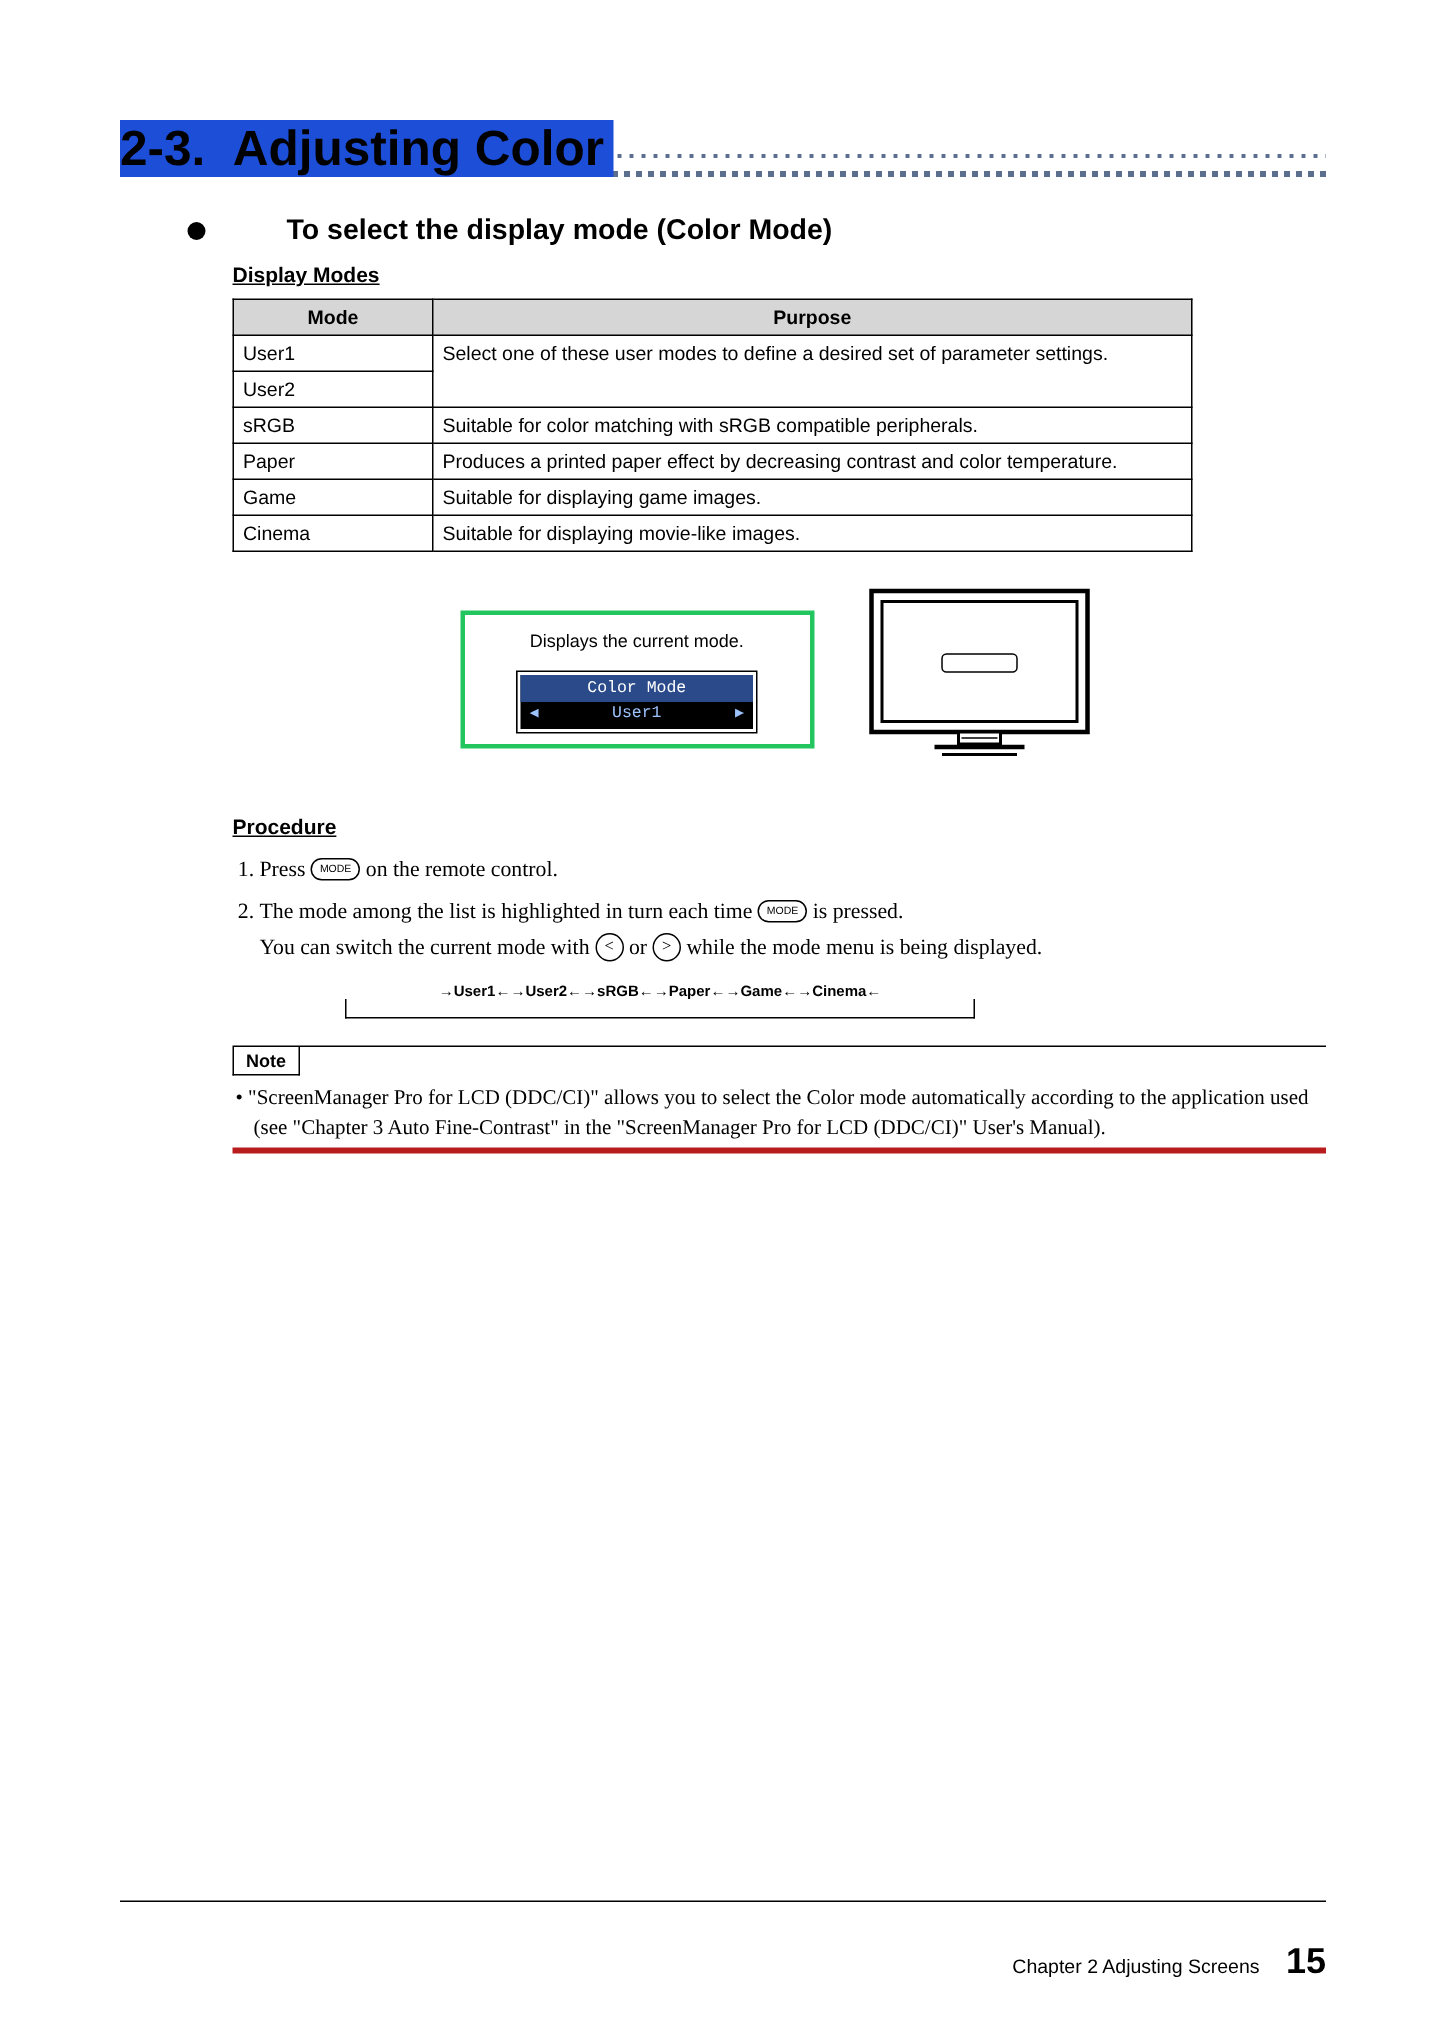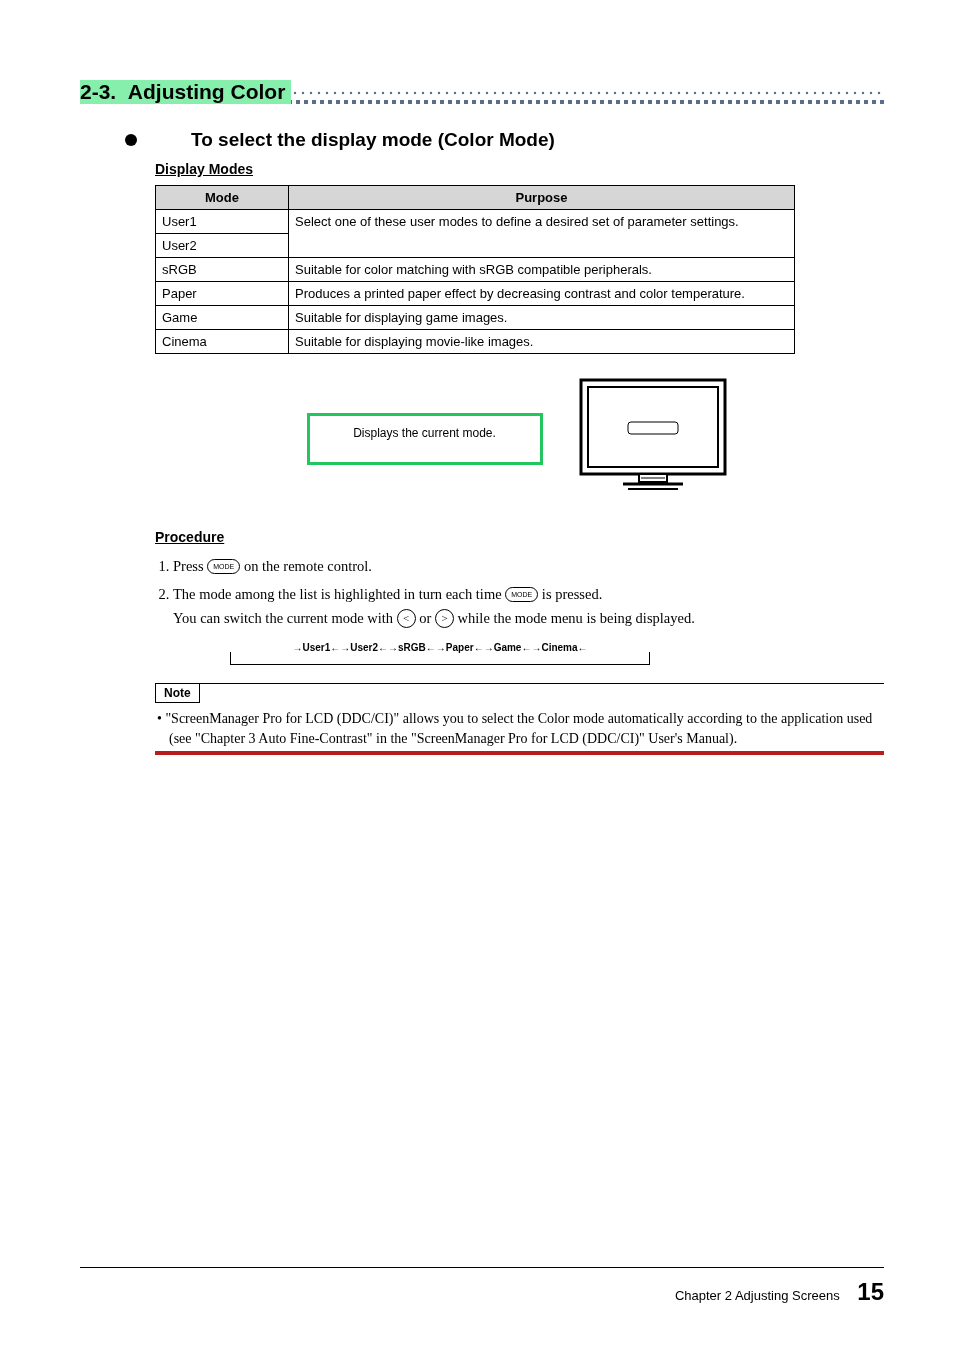--- a/index.html
+++ b/index.html
@@ -16,24 +16,24 @@
     box-sizing: border-box;
     padding: 80px 70px 40px 80px;
     position: relative;
   }
   .section-title-row {
     display: flex;
     align-items: baseline;
     border-image: repeating-linear-gradient(to right, #5b6e8e 0 4px, transparent 4px 8px) 0 0 100% 0 / 0 0 4px 0;
   }
   .section-title {
-    font-size: 21px;
+    font-size: 33px;
     font-weight: bold;
     padding-right: 6px;
-    background: #86efac;
+    background: #1d4ed8;
   }
   .dots {
     flex: 1;
     height: 4px;
     background-image: radial-gradient(circle, #5b6e8e 1.4px, transparent 1.6px);
     background-size: 8px 8px;
     background-repeat: repeat-x;
     background-position: left center;
     position: relative;
     top: -4px;
@@ -221,21 +221,21 @@
     font-size: 14px;
     line-height: 1.45;
     margin-bottom: 2px;
     padding-left: 12px;
     text-indent: -12px;
   }
   .note-list li::before { content: "•  "; }
 
   .footer {
     position: absolute;
-    bottom: 44px;
+    bottom: 28px;
     right: 70px;
     font-size: 13px;
     font-family: Arial, sans-serif;
   }
   .footer .pn {
     font-size: 24px;
     font-weight: bold;
     margin-left: 14px;
   }
   .footer-rule {
@@ -299,20 +299,28 @@
           <tr>
             <td>Cinema</td>
             <td>Suitable for displaying movie-like images.</td>
           </tr>
         </tbody>
       </table>
 
       <div class="figure-row">
         <div class="callout-box">
           <div class="callout-label">Displays the current mode.</div>
+          <div class="osd">
+            <div class="osd-title">Color Mode</div>
+            <div class="osd-body">
+              <span class="osd-arrow">◀</span>
+              <span>User1</span>
+              <span class="osd-arrow">▶</span>
+            </div>
+          </div>
         </div>
         <svg class="monitor-svg" width="160" height="130">
           <rect x="8" y="6" width="144" height="94" fill="#fff" stroke="#000" stroke-width="3"></rect>
           <rect x="15" y="13" width="130" height="80" fill="#fff" stroke="#000" stroke-width="2"></rect>
           <rect x="55" y="48" width="50" height="12" rx="3" fill="#fff" stroke="#000"></rect>
           <rect x="66" y="100" width="28" height="8" fill="#fff" stroke="#000" stroke-width="2"></rect>
           <line x1="50" y1="110" x2="110" y2="110" stroke="#000" stroke-width="3"></line>
           <line x1="55" y1="115" x2="105" y2="115" stroke="#000" stroke-width="2"></line>
           <line x1="68" y1="104" x2="92" y2="104" stroke="#000" stroke-width="1"></line>
         </svg>

